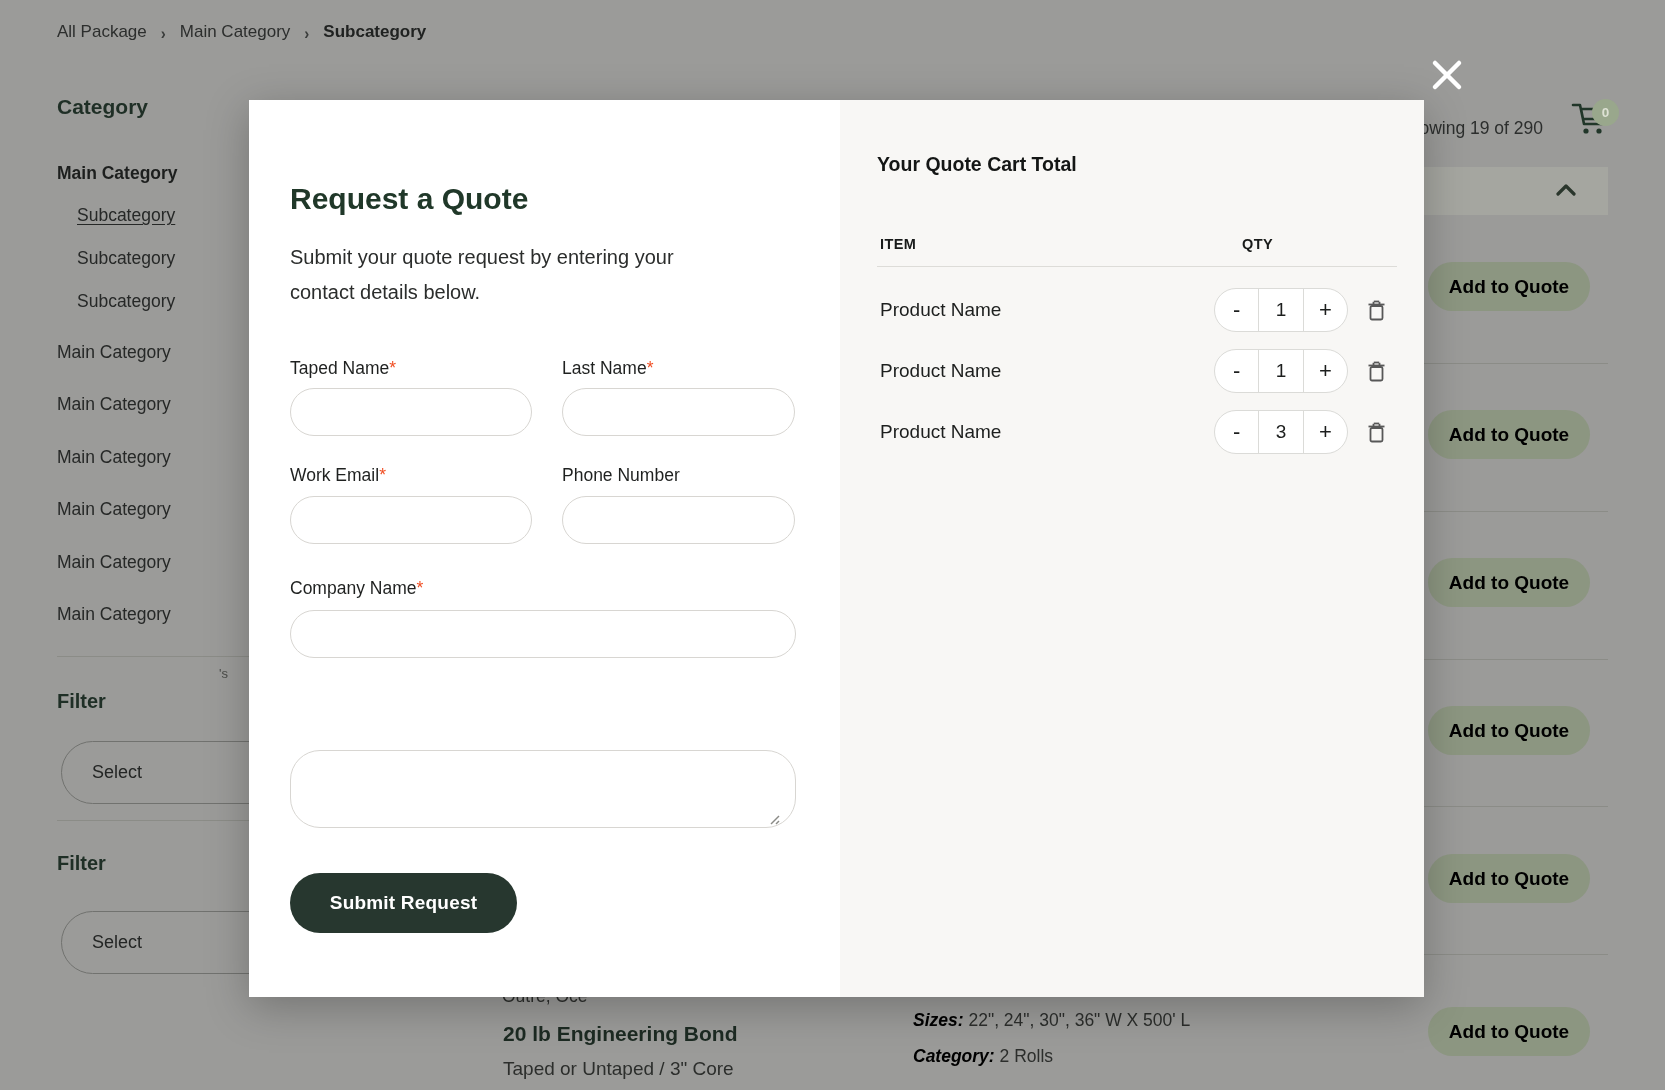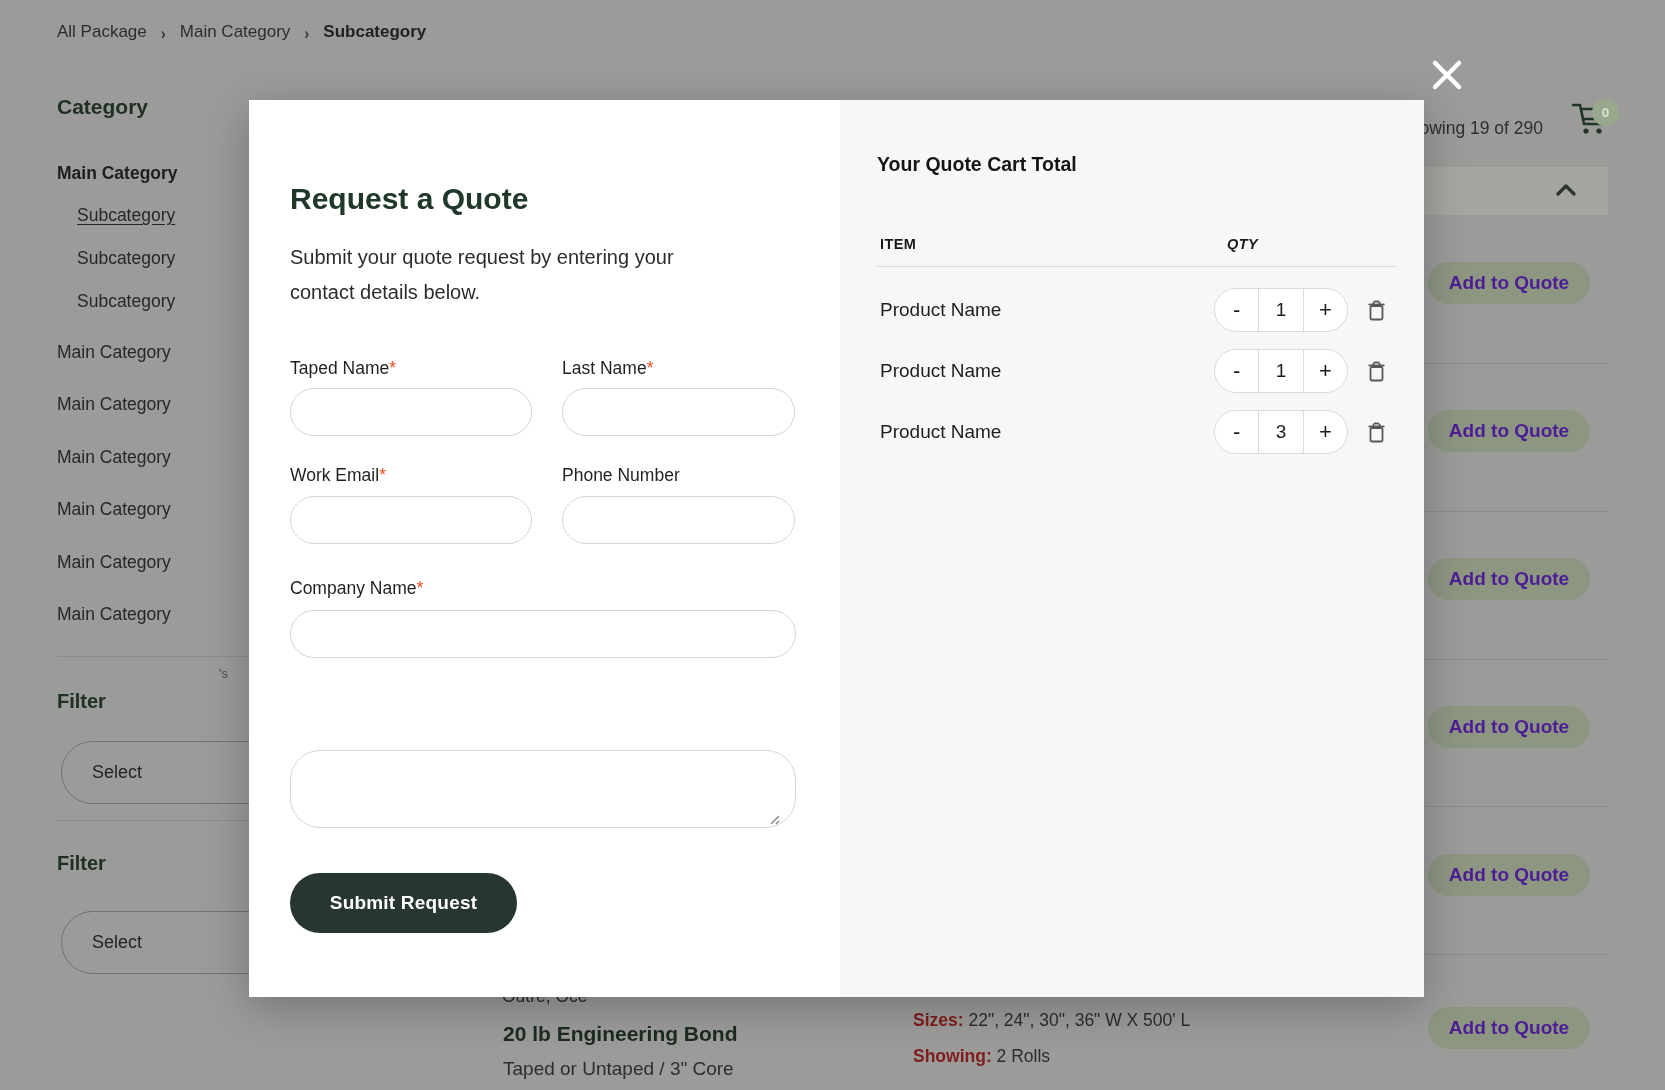--- a/index.html
+++ b/index.html
@@ -43,29 +43,29 @@
   .cart-badge { position:absolute; left:22px; top:-1px; width:27px; height:27px;
                 border-radius:50%; background:#99a78c; color:#dde1d4;
                 font-size:13.5px; font-weight:700; display:flex; align-items:center;
                 justify-content:center; }
 
   .section-bar { left:1200px; top:167px; width:408px; height:48px; background:#a5a6a0; }
   .section-bar svg { position:absolute; right:32px; top:16px; }
 
   .row-divider { height:1px; background:#8b8c87; left:900px; width:708px; }
 
-  .quote-btn { left:1428px; width:162px; height:42px; background:#8c9681;
-               border-radius:29px; color:#4c1d95; font-size:19px; font-weight:700;
+  .quote-btn { left:1428px; width:162px; height:49px; background:#8c9681;
+               border-radius:29px; color:#000000; font-size:19px; font-weight:700;
                display:flex; align-items:center; justify-content:center; white-space:nowrap; }
 
   .frag-brands { left:502px; top:986px; font-size:17.5px; color:#2c2e2c; }
   .prod-title  { left:503px; top:1022px; font-size:21px; font-weight:700; color:#1c2a22; }
   .prod-variant{ left:503px; top:1058px; font-size:19px; color:#2c2e2c; }
   .prod-meta   { font-size:17.5px; color:#2c2e2c; }
-  .prod-meta b { color:#7f1d1d; }
+  .prod-meta b { color:#000000;font-style:italic; }
   .meta-sizes  { left:913px; top:1010px; }
   .meta-pack   { left:913px; top:1046px; }
 
   
   .modal { left:249px; top:100px; width:1175px; height:897px; z-index:10;
            box-shadow:0 10px 40px rgba(0,0,0,0.25); }
   .modal-left  { position:absolute; left:0; top:0; width:591px; height:897px; background:#ffffff; }
   .modal-right { position:absolute; left:591px; top:0; width:584px; height:897px; background:#f8f7f5; }
 
   .close-btn { left:1430px; top:58px; width:36px; height:36px; z-index:11; cursor:pointer; }
@@ -89,21 +89,21 @@
   .submit-btn { left:41px; top:773px; width:227px; height:60px; background:#27372f;
                 border:none; border-radius:30px; color:#ffffff; font-size:19px;
                 font-weight:700; letter-spacing:0.2px; cursor:pointer;
                 display:flex; align-items:center; justify-content:center;
                 font-family:"Liberation Sans", sans-serif; }
 
   
   .cart-title { left:37px; top:53px; font-size:19.5px; font-weight:700; color:#141615;text-align:center; }
   .col-head { font-size:14.5px; font-weight:700; color:#191b1a; letter-spacing:0.4px; }
   .head-item { left:40px; top:136px; }
-  .head-qty  { left:387px; top:136px;font-style:italic; }
+  .head-qty  { left:402px; top:136px; }
   .table-line { left:37px; top:166px; width:520px; height:1px; background:#dddcd8; }
 
   .cart-row { position:absolute; left:0; width:584px; height:44px; }
   .row-name { position:absolute; left:40px; top:50%; transform:translateY(-50%);
               font-size:19px; color:#1d1f1e; }
   .stepper { position:absolute; left:374px; top:0; width:134px; height:44px;
              border:1px solid #dbdbd8; border-radius:22px; background:#fff;
              display:flex; }
   .step-cell { flex:1; display:flex; align-items:center; justify-content:center;
                font-size:19px; color:#1c1e1d; }
@@ -181,21 +181,21 @@
   <div class="abs quote-btn" style="top:1007px">Add to Quote</div>
 
   <div class="abs frag-brands">Outre, Oce</div>
   <div class="abs prod-title">20 lb Engineering Bond</div>
   <div class="abs prod-variant">Taped or Untaped / 3" Core</div>
   <div class="abs prod-meta meta-sizes">
     <b>Sizes:</b>
     <span>22", 24", 30", 36" W X 500' L</span>
   </div>
   <div class="abs prod-meta meta-pack">
-    <b>Showing:</b>
+    <b>Category:</b>
     <span>2 Rolls</span>
   </div>
 </div>
 
 <div class="abs close-btn">
   <svg width="36" height="36" viewBox="0 0 36 36">
     <line x1="5" y1="5" x2="29" y2="29" stroke="#ffffff" stroke-width="4.5" stroke-linecap="round"></line>
     <line x1="29" y1="5" x2="5" y2="29" stroke="#ffffff" stroke-width="4.5" stroke-linecap="round"></line>
   </svg>
 </div>

